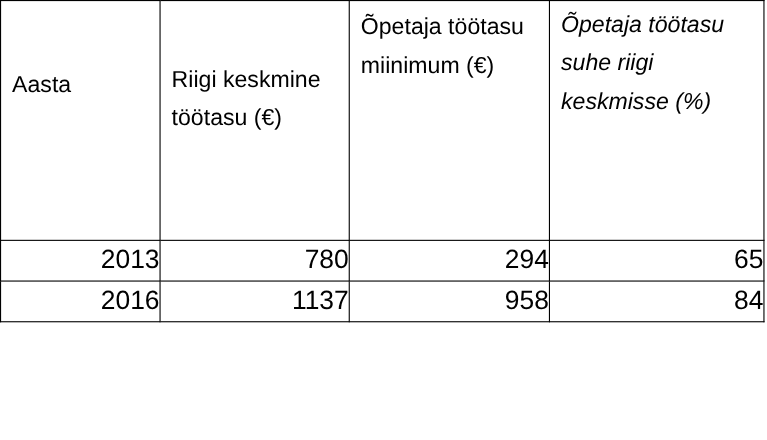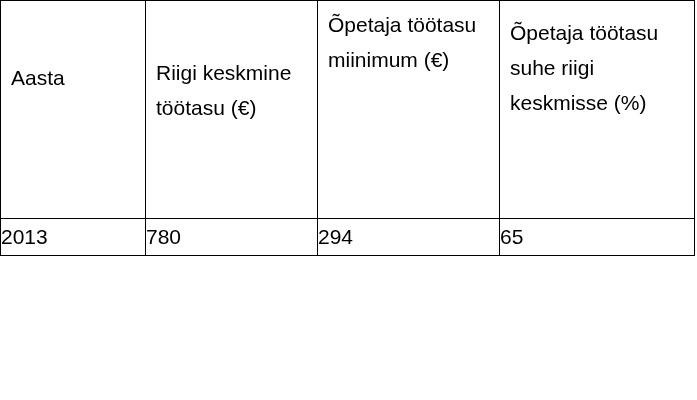--- a/index.html
+++ b/index.html
@@ -55,27 +55,28 @@
   th.head-cell.first .head-inner {
     padding-top: 59px;
   }
   
   th.head-cell.second .head-inner {
     padding-top: 54px;
   }
   th.head-cell.third .head-inner {
   }
   th.head-cell.fourth .head-inner {
-    padding-top: 14px;
+    padding-top: 4px;
+    font-style: italic;
   }
 
   tbody tr { height: 37px; }
   td.body-cell {
-    text-align: left;
-    font-size: 21px;
+    text-align: right;
+    font-size: 24px;
     line-height: 36px;
     padding: 0 10px 0 6px;
     white-space: nowrap;
   }
 </style>
 </head>
 <body>
 
 <div class="sheet">
   <table class="data-table">
@@ -101,15 +102,21 @@
         </th>
       </tr>
     </thead>
     <tbody>
       <tr>
         <td class="body-cell">2013</td>
         <td class="body-cell">780</td>
         <td class="body-cell">294</td>
         <td class="body-cell">65</td>
       </tr>
+      <tr>
+        <td class="body-cell">2016</td>
+        <td class="body-cell">1137</td>
+        <td class="body-cell">958</td>
+        <td class="body-cell">84</td>
+      </tr>
     </tbody>
   </table>
 </div>
 
 </body></html>

